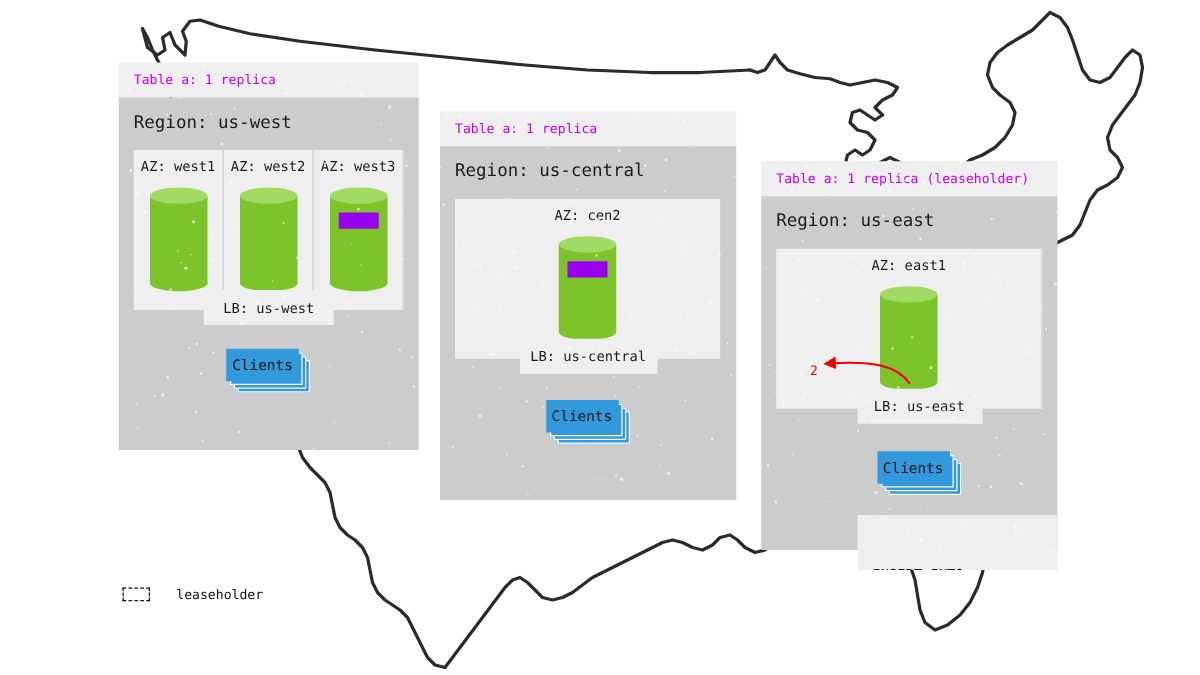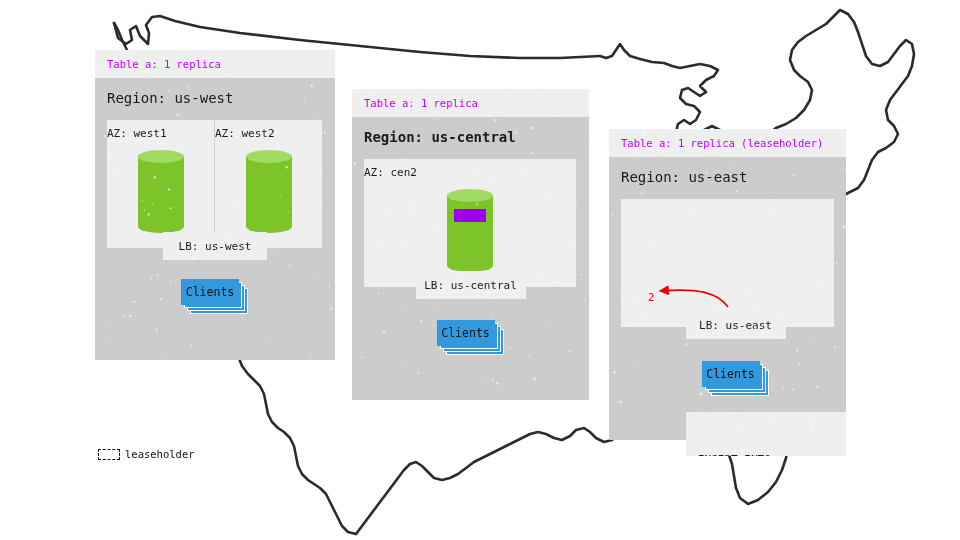--- a/index.html
+++ b/index.html
@@ -48,20 +48,21 @@
   }
   .az-cell{
     flex:1 1 0;
     position:relative;
     box-sizing:border-box;
     border-right:1px solid #cfcfcf;
   }
   .az-cell:last-child{border-right:none;}
   .az-label{
     position:absolute;left:0;right:0;top:7px;
+    text-align:center;
     font-size:11px;
     color:#1a1a1a;
     white-space:nowrap;
   }
 
   
   .cyl{position:absolute;left:50%;transform:translateX(-50%);}
   .cyl-body{
     position:absolute;left:0;width:100%;
     background:#7dc42a;
@@ -124,21 +125,21 @@
     padding:8px 12px;
     box-sizing:border-box;
     z-index:4;
     white-space:pre;
     overflow:hidden;
   }
 
   
   .legend{
     position:absolute;z-index:4;
-    display:flex;align-items:center;gap:5px;
+    display:flex;gap:21px;margin-top:22px;
   }
   .legend-swatch{
     width:22px;height:11px;
     border:1.6px dashed #111111;
     box-sizing:border-box;
     background:transparent;
   }
   .legend-text{font-size:10.5px;color:#111111;white-space:nowrap;}
 
   
@@ -318,20 +319,29 @@
               </div>
             </div>
             <div class="az-cell">
               <div class="az-label">AZ: west2</div>
               <div class="cyl" style="top:30px;width:46px;height:82.5px;">
                 <div class="cyl-bottom" style="top:69.5px;height:13px;"></div>
                 <div class="cyl-body" style="top:6.5px;height:69.5px;"></div>
                 <div class="cyl-top" style="height:13px;"></div>
               </div>
             </div>
+            <div class="az-cell">
+              <div class="az-label">AZ: west3</div>
+              <div class="cyl" style="top:30px;width:46px;height:82.5px;">
+                <div class="cyl-bottom" style="top:69.5px;height:13px;"></div>
+                <div class="cyl-body" style="top:6.5px;height:69.5px;"></div>
+                <div class="cyl-top" style="height:13px;"></div>
+                <div class="replica-bar" style="left:7px;top:20px;width:32px;height:13px;"></div>
+              </div>
+            </div>
             <svg class="speckle" width="216" height="128" viewBox="0 0 216 128">
               <circle cx="9.3" cy="50.2" r="1.16" fill="#ffffff"></circle>
               <circle cx="58.6" cy="120.7" r="0.79" fill="#ffffff"></circle>
               <circle cx="35.3" cy="80.8" r="0.67" fill="#ffffff"></circle>
               <circle cx="29.6" cy="111.7" r="1.17" fill="#ffffff"></circle>
               <circle cx="131.4" cy="10.7" r="0.86" fill="#ffffff"></circle>
               <circle cx="214.6" cy="87.2" r="1.03" fill="#ffffff"></circle>
               <circle cx="153.4" cy="10.5" r="1.15" fill="#ffffff"></circle>
               <circle cx="37.7" cy="90.0" r="0.69" fill="#ffffff"></circle>
               <circle cx="173.4" cy="123.0" r="0.93" fill="#ffffff"></circle>
@@ -465,21 +475,21 @@
             <circle cx="81.2" cy="208.9" r="0.57" fill="#ffffff"></circle>
             <circle cx="139.9" cy="200.1" r="0.73" fill="#ffffff"></circle>
             <circle cx="86.0" cy="2.0" r="0.72" fill="#ffffff"></circle>
             <circle cx="18.5" cy="15.4" r="0.90" fill="#ffffff"></circle>
             <circle cx="36.0" cy="75.4" r="0.76" fill="#ffffff"></circle>
             <circle cx="0.3" cy="16.8" r="0.66" fill="#ffffff"></circle>
             <circle cx="10.1" cy="240.5" r="0.99" fill="#ffffff"></circle>
             <circle cx="164.1" cy="15.5" r="1.21" fill="#ffffff"></circle>
             <circle cx="87.3" cy="25.7" r="0.81" fill="#ffffff"></circle>
           </svg>
-          <div class="region-title" style="left:12px;top:12px;font-weight:bold;">Region: us-central</div>
+          <div class="region-title" style="left:12px;top:12px;">Region: us-central</div>
           <div class="az-container" style="left:12px;top:42px;width:213px;height:128px;">
             <div class="az-cell">
               <div class="az-label">AZ: cen2</div>
               <div class="cyl" style="top:30px;width:46px;height:82.5px;">
                 <div class="cyl-bottom" style="top:69.5px;height:13px;"></div>
                 <div class="cyl-body" style="top:6.5px;height:69.5px;"></div>
                 <div class="cyl-top" style="height:13px;"></div>
                 <div class="replica-bar" style="left:7px;top:20px;width:32px;height:13px;"></div>
               </div>
             </div>
@@ -625,20 +635,28 @@
             <circle cx="142.1" cy="164.7" r="1.04" fill="#ffffff"></circle>
             <circle cx="168.0" cy="260.9" r="1.20" fill="#ffffff"></circle>
             <circle cx="127.5" cy="34.1" r="1.05" fill="#ffffff"></circle>
             <circle cx="119.4" cy="168.3" r="0.98" fill="#ffffff"></circle>
             <circle cx="5.4" cy="215.4" r="1.35" fill="#ffffff"></circle>
             <circle cx="121.3" cy="10.3" r="0.75" fill="#ffffff"></circle>
             <circle cx="91.8" cy="236.9" r="1.34" fill="#ffffff"></circle>
           </svg>
           <div class="region-title" style="left:12px;top:12px;">Region: us-east</div>
           <div class="az-container" style="left:12px;top:42px;width:213px;height:128px;">
+            <div class="az-cell">
+              <div class="az-label">AZ: east1</div>
+              <div class="cyl" style="top:30px;width:46px;height:82.5px;">
+                <div class="cyl-bottom" style="top:69.5px;height:13px;"></div>
+                <div class="cyl-body" style="top:6.5px;height:69.5px;"></div>
+                <div class="cyl-top" style="height:13px;"></div>
+              </div>
+            </div>
             <svg class="speckle" width="213" height="128" viewBox="0 0 213 128">
               <circle cx="150.1" cy="11.7" r="1.13" fill="#ffffff"></circle>
               <circle cx="171.4" cy="39.8" r="0.78" fill="#ffffff"></circle>
               <circle cx="62.0" cy="7.1" r="0.72" fill="#ffffff"></circle>
               <circle cx="123.8" cy="95.1" r="1.34" fill="#ffffff"></circle>
               <circle cx="19.3" cy="101.0" r="1.20" fill="#ffffff"></circle>
               <circle cx="50.5" cy="78.1" r="0.69" fill="#ffffff"></circle>
               <circle cx="93.0" cy="79.9" r="1.08" fill="#ffffff"></circle>
               <circle cx="22.6" cy="31.5" r="0.94" fill="#ffffff"></circle>
               <circle cx="141.0" cy="114.5" r="0.65" fill="#ffffff"></circle>

